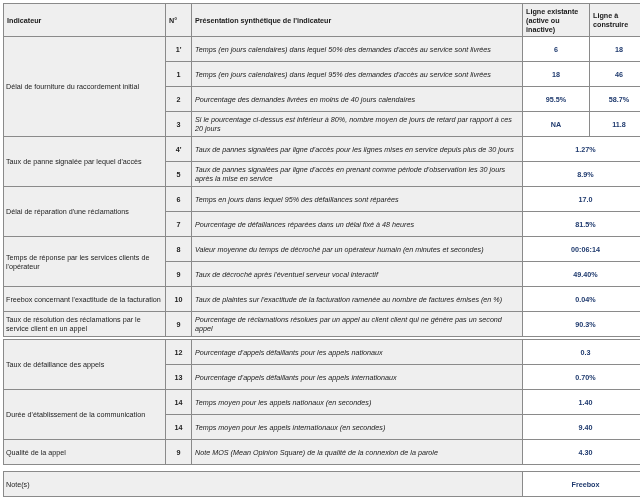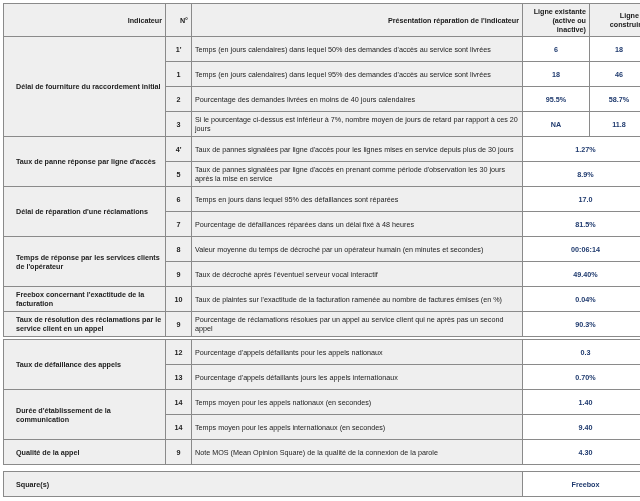--- a/index.html
+++ b/index.html
@@ -3,42 +3,42 @@
   <meta charset="utf-8">
   <style>
     html, body { margin: 0; padding: 0; background: #ffffff; }
     body { width: 640px; height: 501px; overflow: hidden; position: relative;
       font-family: "Liberation Sans", sans-serif; font-size: 7.2px; color: #222; }
     table { border-collapse: collapse; position: absolute; left: 3px; table-layout: fixed; }
     td { border: 1.5px solid #8a8a8a; background: #efefef; padding: 0 3px; vertical-align: middle; line-height: 9px; }
     #main { top: 3px; width: 645px; }
     #main2 { top: 339px; width: 645px; }
     #offre { top: 471px; width: 645px; }
-    .hdr { font-weight: bold; text-align: right; color: #1a1a1a; }
+    .hdr { font-weight: bold; text-align: left; color: #1a1a1a; }
     .num { font-weight: bold; text-align: center; }
     .val { text-align: center; color: #1f3a6e; font-weight: bold; background: #ffffff; }
-    .ind { padding-left: 12px; font-weight: bold; }
-    .desc { padding-left: 3px; }
+    .ind { padding-left: 2px; }
+    .desc { padding-left: 3px; font-style: italic; }
   </style>
 </head>
 <body>
 
 <table id="main">
   <colgroup>
     <col style="width:162px">
       <col style="width:26px">
       <col style="width:331px">
       <col style="width:67px">
       <col style="width:59px">
   </colgroup>
   <tbody>
       <tr style="height:33px">
     <td class="hdr">Indicateur</td>
     <td class="hdr">N°</td>
-    <td class="hdr">Présentation réparation de l'indicateur</td>
+    <td class="hdr">Présentation synthétique de l'indicateur</td>
     <td class="hdr">Ligne existante (active ou inactive)</td>
     <td class="hdr">Ligne à construire</td>
   </tr>
 
   <tr style="height:25px">
     <td class="ind" rowspan="4">Délai de fourniture du raccordement initial</td>
     <td class="num">1'</td>
     <td class="desc">Temps (en jours calendaires) dans lequel 50% des demandes d'accès au service sont livrées</td>
     <td class="val">6</td>
     <td class="val">18</td>
@@ -50,27 +50,27 @@
     <td class="val">46</td>
   </tr>
   <tr style="height:25px">
     <td class="num">2</td>
     <td class="desc">Pourcentage des demandes livrées en moins de 40 jours calendaires</td>
     <td class="val">95.5%</td>
     <td class="val">58.7%</td>
   </tr>
   <tr style="height:25px">
     <td class="num">3</td>
-    <td class="desc">Si le pourcentage ci-dessus est inférieur à 7%, nombre moyen de jours de retard par rapport à ces 20 jours</td>
+    <td class="desc">Si le pourcentage ci-dessus est inférieur à 80%, nombre moyen de jours de retard par rapport à ces 20 jours</td>
     <td class="val">NA</td>
     <td class="val">11.8</td>
   </tr>
 
   <tr style="height:25px">
-    <td class="ind" rowspan="2">Taux de panne réponse par ligne d'accès</td>
+    <td class="ind" rowspan="2">Taux de panne signalée par lequel d'accès</td>
     <td class="num">4'</td>
     <td class="desc">Taux de pannes signalées par ligne d'accès pour les lignes mises en service depuis plus de 30 jours</td>
     <td class="val" colspan="2">1.27%</td>
   </tr>
   <tr style="height:25px">
     <td class="num">5</td>
     <td class="desc">Taux de pannes signalées par ligne d'accès en prenant comme période d'observation les 30 jours après la mise en service</td>
     <td class="val" colspan="2">8.9%</td>
   </tr>
 
@@ -101,21 +101,21 @@
   <tr style="height:25px">
     <td class="ind">Freebox concernant l'exactitude de la facturation</td>
     <td class="num">10</td>
     <td class="desc">Taux de plaintes sur l'exactitude de la facturation ramenée au nombre de factures émises (en %)</td>
     <td class="val" colspan="2">0.04%</td>
   </tr>
 
   <tr style="height:25px">
     <td class="ind">Taux de résolution des réclamations par le service client en un appel</td>
     <td class="num">9</td>
-    <td class="desc">Pourcentage de réclamations résolues par un appel au service client qui ne après pas un second appel</td>
+    <td class="desc">Pourcentage de réclamations résolues par un appel au client client qui ne génère pas un second appel</td>
     <td class="val" colspan="2">90.3%</td>
   </tr>
 </tbody>
   </table>
 
 <table id="main2">
   <colgroup>
     <col style="width:162px">
       <col style="width:26px">
       <col style="width:331px">
@@ -123,21 +123,21 @@
   </colgroup>
   <tbody>
       <tr style="height:25px">
     <td class="ind" rowspan="2">Taux de défaillance des appels</td>
     <td class="num">12</td>
     <td class="desc">Pourcentage d'appels défaillants pour les appels nationaux</td>
     <td class="val">0.3</td>
   </tr>
   <tr style="height:25px">
     <td class="num">13</td>
-    <td class="desc">Pourcentage d'appels défaillants jours les appels internationaux</td>
+    <td class="desc">Pourcentage d'appels défaillants pour les appels internationaux</td>
     <td class="val">0.70%</td>
   </tr>
   <tr style="height:25px">
     <td class="ind" rowspan="2">Durée d'établissement de la communication</td>
     <td class="num">14</td>
     <td class="desc">Temps moyen pour les appels nationaux (en secondes)</td>
     <td class="val">1.40</td>
   </tr>
   <tr style="height:25px">
     <td class="num">14</td>
@@ -153,17 +153,17 @@
 </tbody>
   </table>
 
 <table id="offre">
   <colgroup>
     <col style="width:519px">
       <col style="width:126px">
   </colgroup>
   <tbody>
       <tr style="height:25px">
-    <td class="ind">Square(s)</td>
+    <td class="ind">Note(s)</td>
     <td class="val">Freebox</td>
   </tr>
 </tbody>
   </table>
 
 </body></html>

